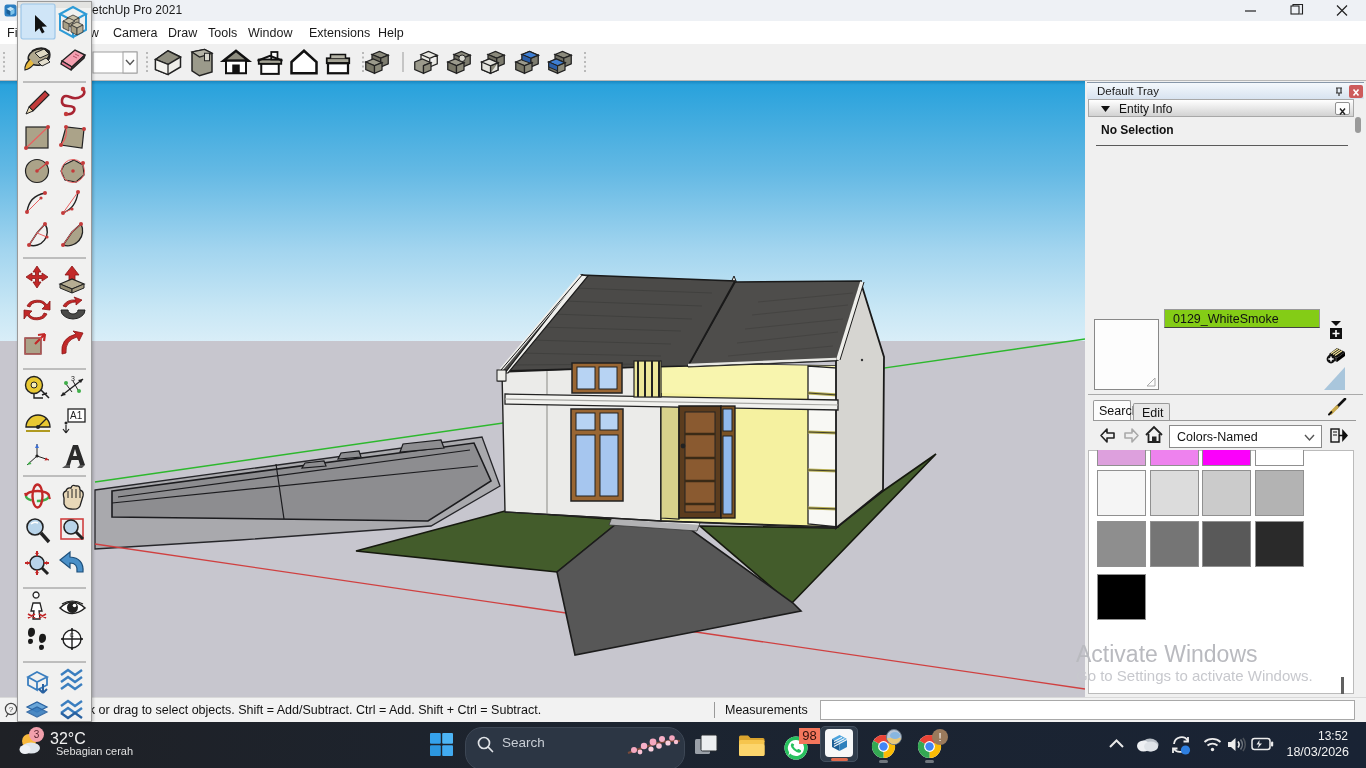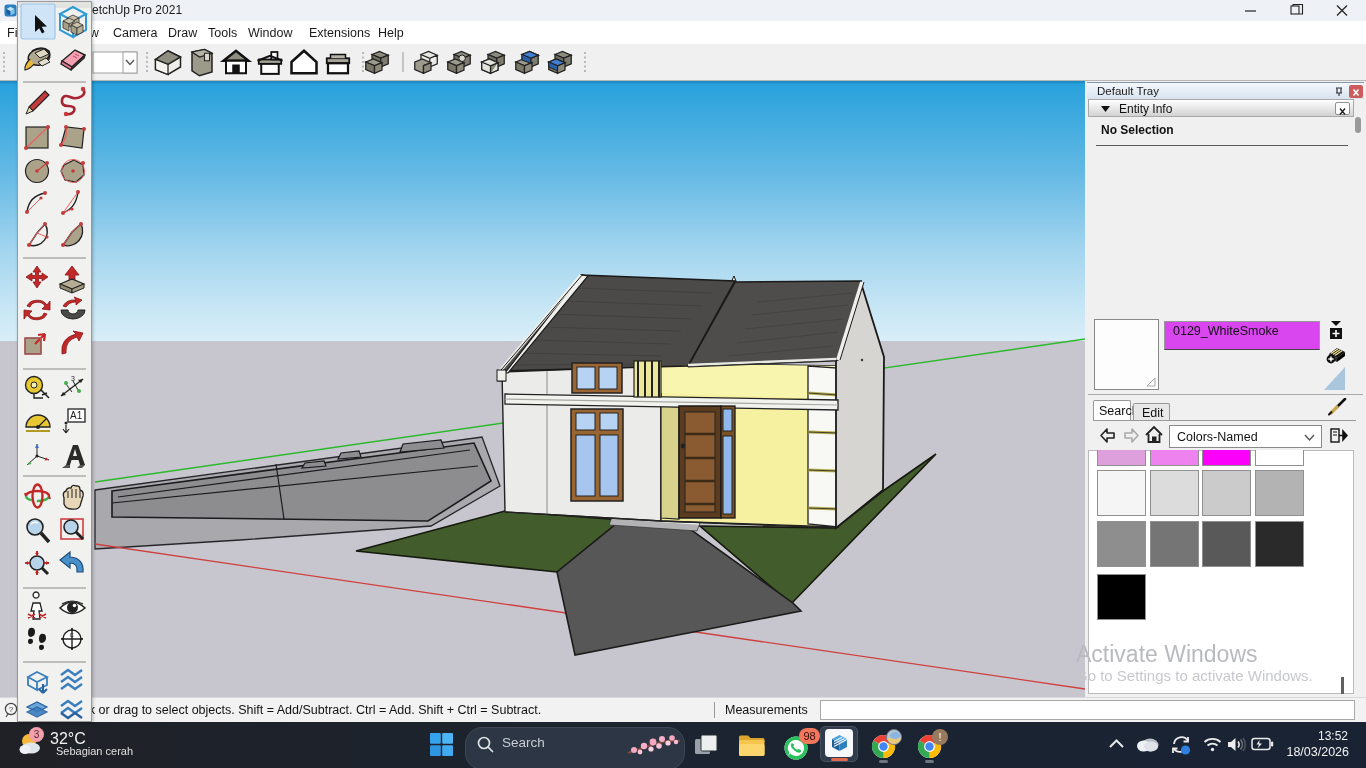--- a/index.html
+++ b/index.html
@@ -289,21 +289,21 @@
     </div>
     <div class="abs" style="left:16px;top:42px;font-size:12px;font-weight:bold;color:#111;">No Selection</div>
     <div class="abs" style="left:11px;top:64px;width:252px;height:1px;background:#5a5a5a;"></div>
 
 
     <div class="abs" style="left:9px;top:238px;width:65px;height:71px;background:#fdfdfd;border:1px solid #888;">
       <svg style="position:absolute;right:1px;bottom:1px" width="12" height="12">
           <path d="M10 2 L10 10 L2 10 Z" fill="none" stroke="#aaa" stroke-width="1"></path>
         </svg>
     </div>
-    <div class="abs" style="left:79px;top:240px;width:156px;height:29px;background:#d946ef;border:1px solid #999;border-bottom:1px solid #444;">
+    <div class="abs" style="left:79px;top:228px;width:156px;height:19px;background:#84cc16;border:1px solid #999;border-bottom:1px solid #444;">
       <span style="position:absolute;left:8px;top:2px;font-size:12.5px;color:#111;">0129_WhiteSmoke</span>
     </div>
     <svg class="abs" style="left:243px;top:239px" width="18" height="20" viewBox="0 0 18 20">
       <polygon points="3,1 13,1 8,6" fill="#111"></polygon>
       <rect x="2" y="8" width="12" height="11" fill="#111"></rect>
       <path d="M8 10 v7 M4.5 13.5 h7" stroke="#fff" stroke-width="1.6"></path>
     </svg>
     <svg class="abs" style="left:240px;top:263px" width="22" height="22" viewBox="0 0 22 22">
       <path d="M4 10 L12 4 L20 8 L12 14 Z" fill="#111"></path>
       <path d="M4 10 L4 14 L12 18 L12 14 Z" fill="#333"></path>
@@ -434,21 +434,21 @@
       <path d="M2 3 Q2 1.5 3.5 1.5 H11 L13.5 4 H26 Q27.5 4 27.5 5.5 V8 H2 Z" fill="#dba42e"></path>
       <rect x="2" y="6" width="25.5" height="16" rx="1.5" fill="#f6c54d"></rect>
       <path d="M2 20 Q2 22 4 22 H25.5 Q27.5 22 27.5 20 V12 Q27.5 10 25.5 10 H4 Q2 10 2 12 Z" fill="#fcd56c"></path>
     </svg>
 
     <svg class="abs" style="left:783px;top:13px" width="27" height="27" viewBox="0 0 27 27">
       <circle cx="13" cy="13" r="11.5" fill="#fff"></circle>
       <path d="M13 1.5 A11.5 11.5 0 1 0 13 24.5 A11.5 11.5 0 0 0 13 1.5 M13 5 A8 8 0 1 1 7.2 18.5 L5.2 21 L6.2 17.4 A8 8 0 0 1 13 5" fill="#28c15e"></path>
       <path d="M9.5 8.5 Q9 8 8.5 8.5 Q7 10 8.5 12.5 Q10.5 15.5 13.5 17 Q16.5 18.5 17.8 17 Q18.5 16 17.8 15.3 L15.8 14 Q15.2 13.7 14.8 14.3 Q14.3 15 13.8 14.7 Q11.5 13.5 10.5 11.5 Q10.2 11 10.8 10.5 Q11.5 10 11 9.3 Z" fill="#28c15e"></path>
     </svg>
-    <div class="abs" style="left:799px;top:6px;width:21px;height:16px;border-radius:8px;background:#f4765c;color:#31110c;font-size:11px;text-align:center;line-height:16px;">98</div>
+    <div class="abs" style="left:799px;top:6px;width:21px;height:16px;border-radius:0;background:#f4765c;color:#31110c;font-size:13px;text-align:center;line-height:16px;">98</div>
 
     <div class="abs" style="left:820px;top:4px;width:38px;height:36px;background:#303c4b;border:1px solid #44505f;border-radius:5px;"></div>
     <div class="abs" style="left:825px;top:7px;width:28px;height:28px;background:#f7f8f9;border-radius:4px;"></div>
     <svg class="abs" style="left:829px;top:10px" width="21" height="22" viewBox="0 0 21 22">
       <path d="M3 7 L10.5 3 L18 7 L10.5 11 Z" fill="#4da4dd"></path>
       <path d="M3 7 L10.5 11 L10.5 19 L3 15 Z" fill="#1c5f96"></path>
       <path d="M18 7 L10.5 11 L10.5 19 L18 15 Z" fill="#2f81bd"></path>
       <path d="M5 9.5 L13 5.2 M5 12 L15.5 6.4 M5 14.4 L18 7.4" stroke="#f0f4f8" stroke-width="1.1"></path>
     </svg>
     <div class="abs" style="left:831px;top:36px;width:17px;height:3px;border-radius:2px;background:#e06a4e;"></div>

